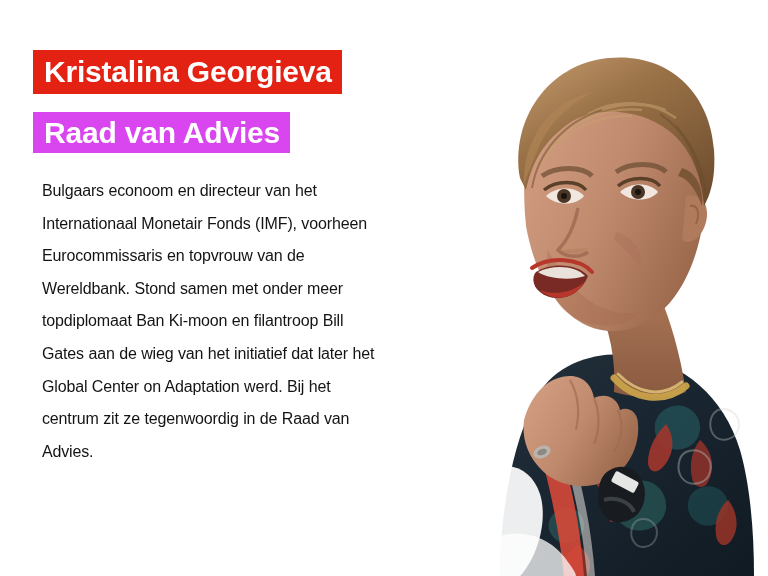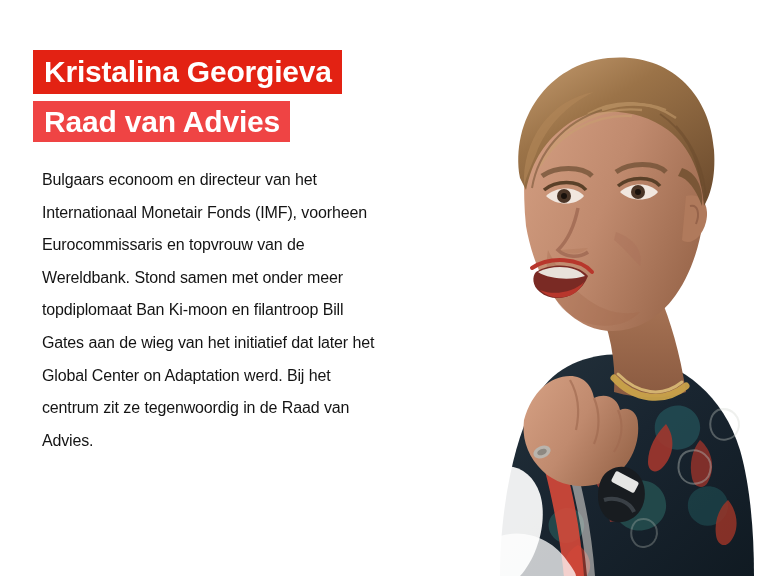--- a/index.html
+++ b/index.html
@@ -37,24 +37,24 @@
     display: table;
     font-weight: 700;
     letter-spacing: -0.2px;
     color: #ffffff;
   }
   .title-primary {
     background: #e32213;
     font-size: 30px;
     line-height: 44px;
     padding: 0 10px 0 11px;
-    margin: 0 0 7px 0;
+    margin: 0 0 18px 0;
   }
   .title-secondary {
-    background: #ef4444;
+    background: #d946ef;
     font-size: 30px;
     line-height: 41px;
     padding: 0 10px 0 11px;
     margin: 0;
   }
 
   .body-text {
     margin: 22px 0 0 9px;
     width: 342px;
     font-size: 16px;

